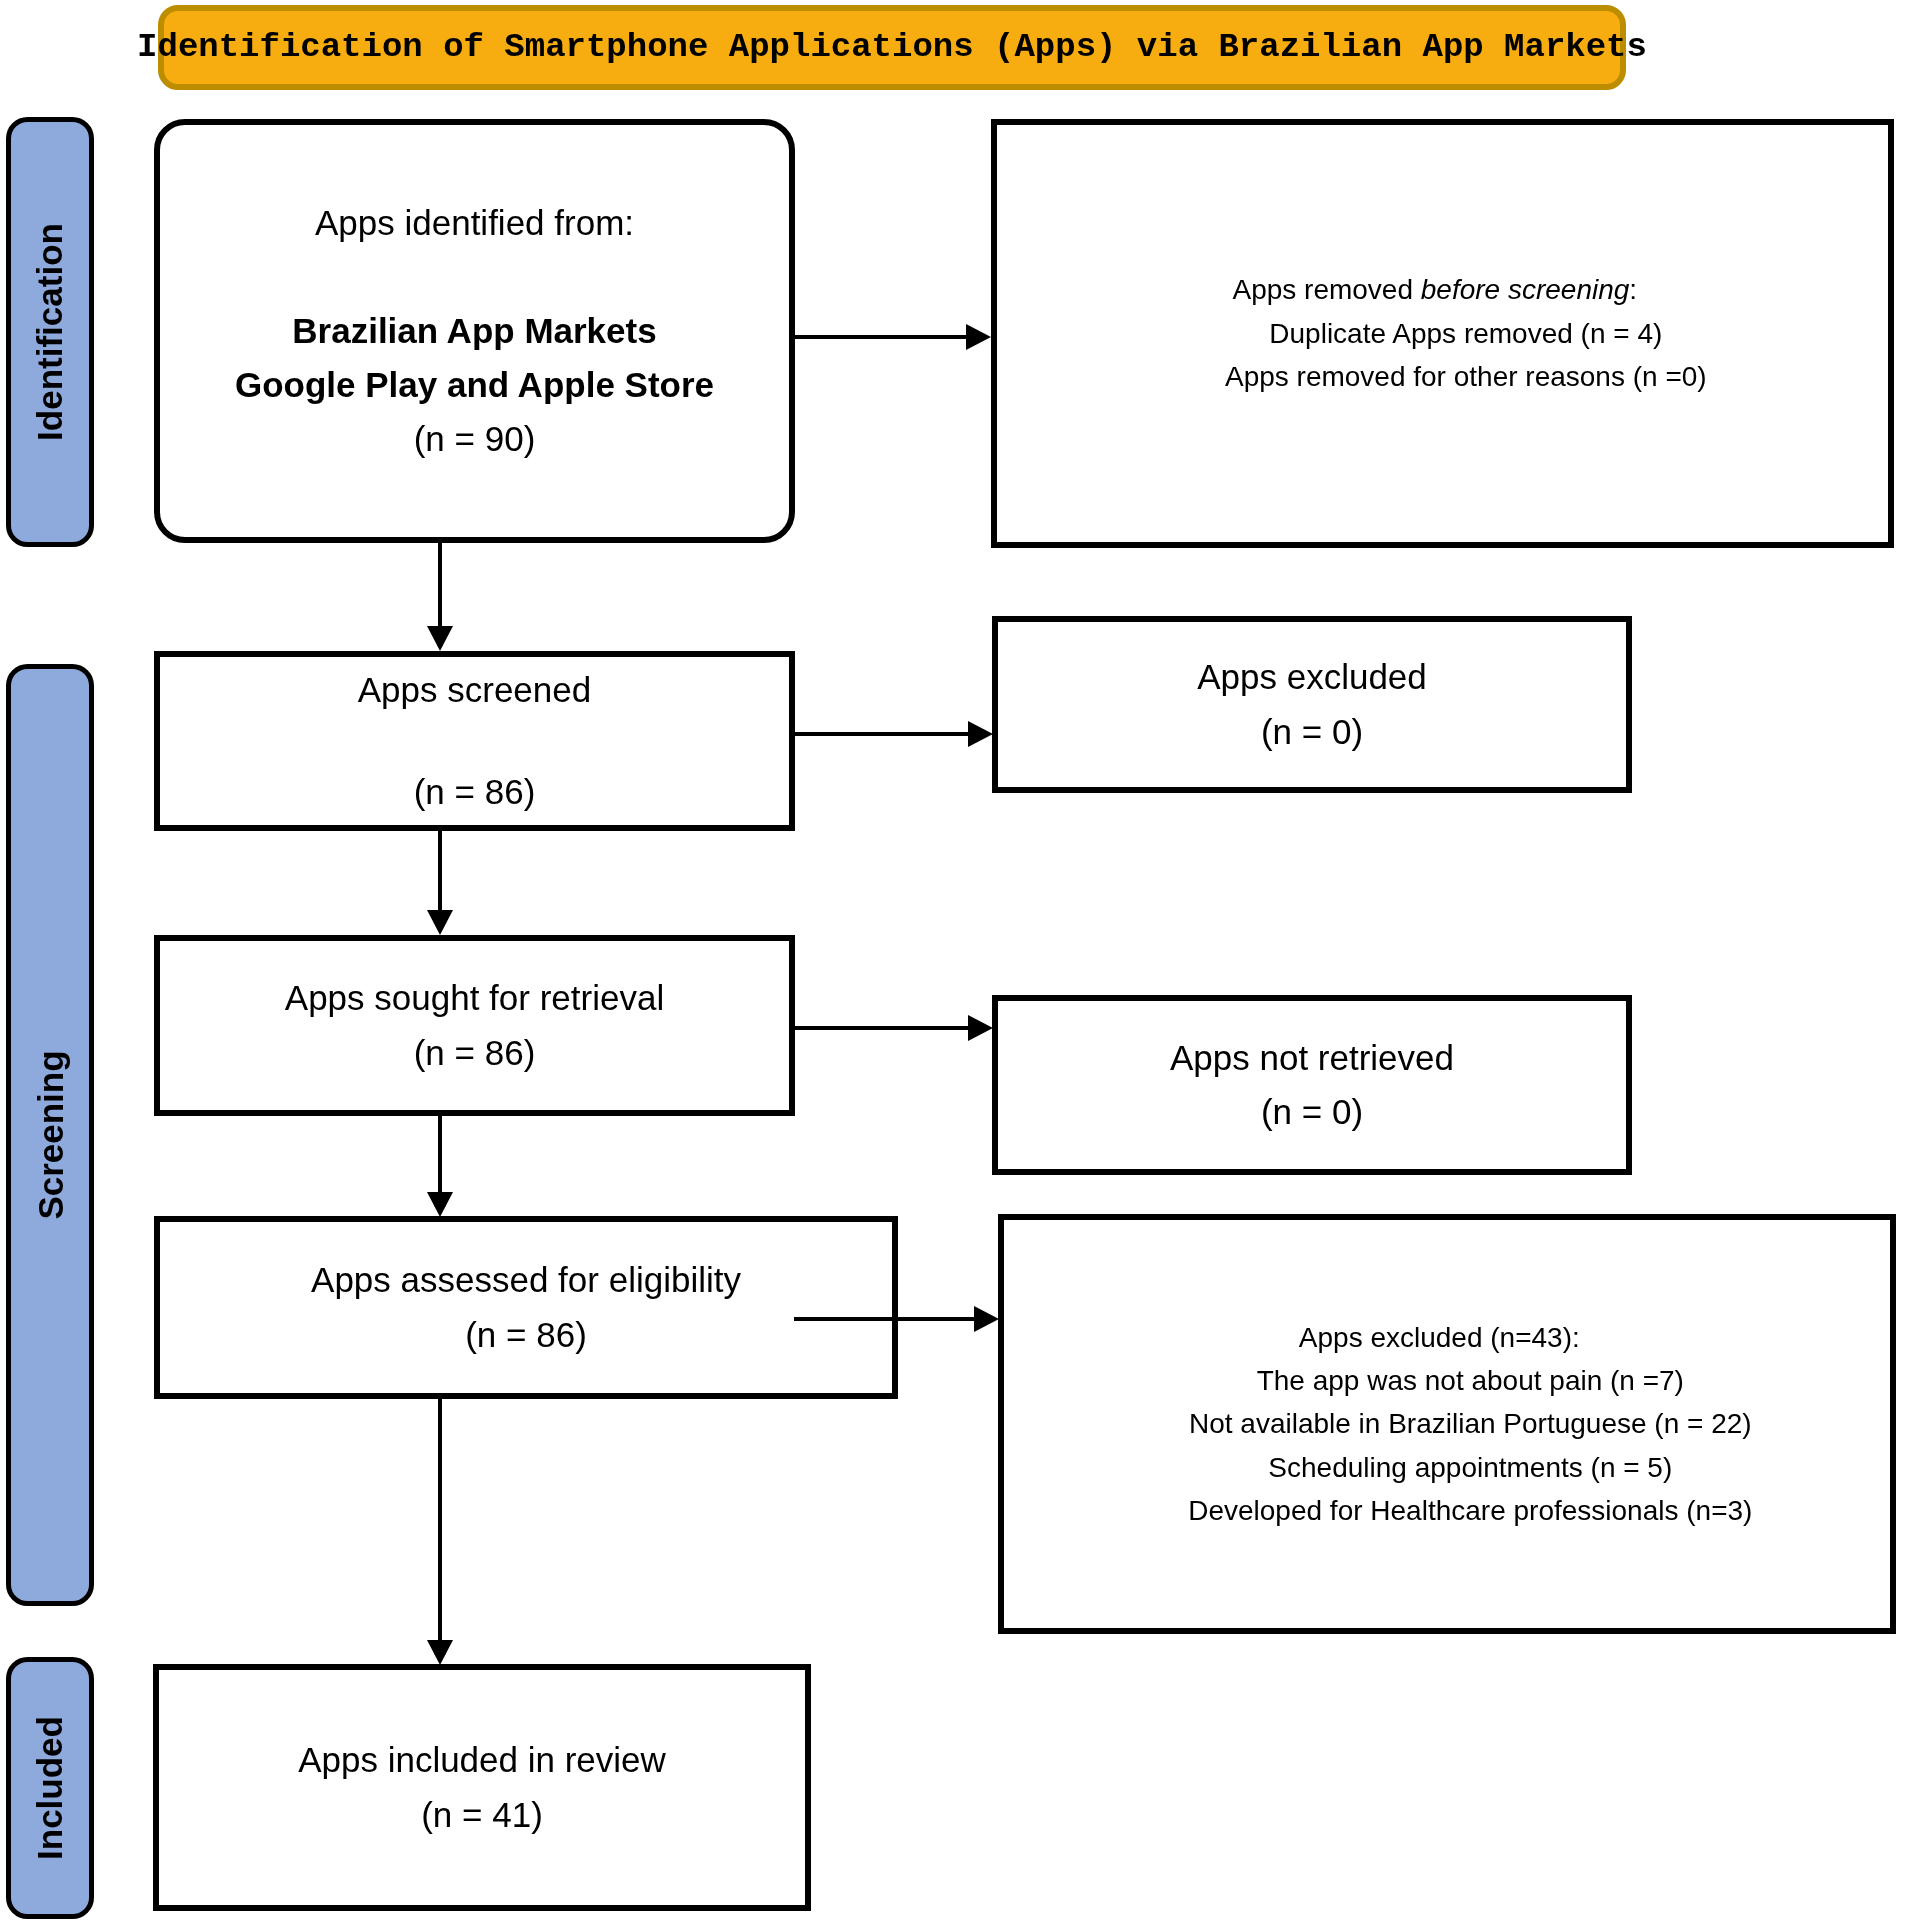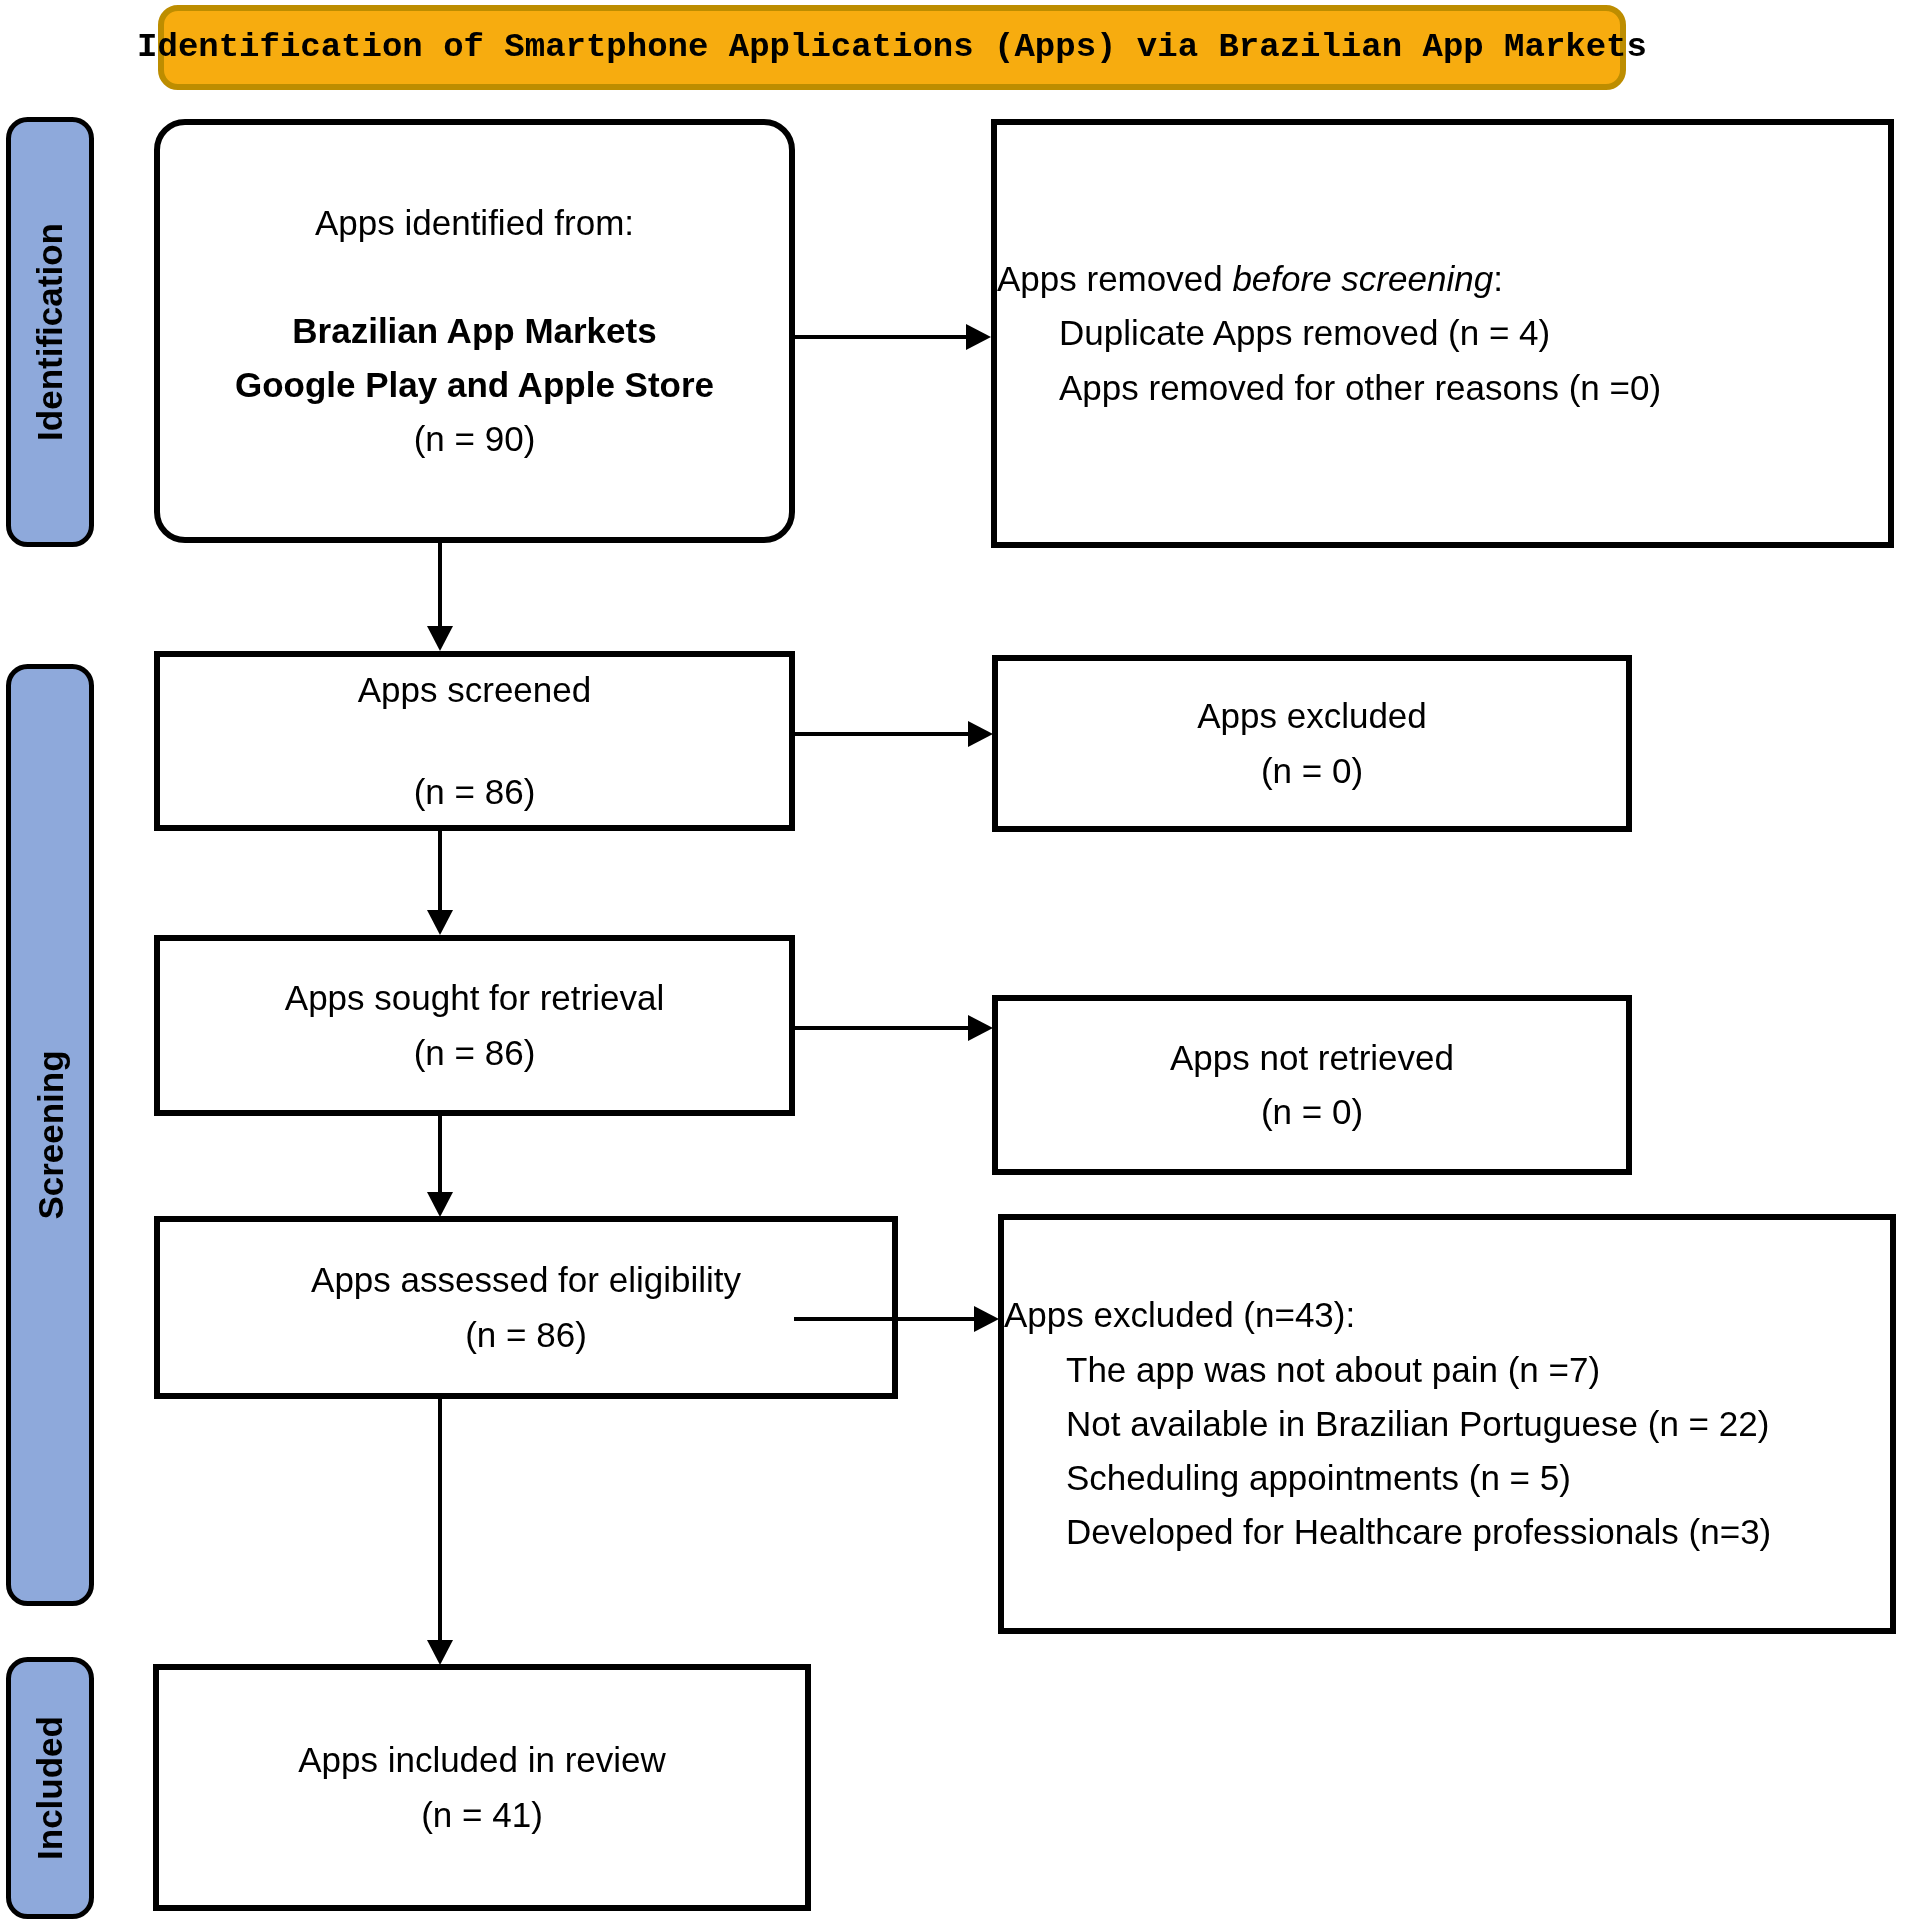--- a/index.html
+++ b/index.html
@@ -37,29 +37,29 @@
   #stage-included{top:1657px;height:262px;}
   
   .fbox{
     position:absolute;background:#FFFFFF;border:6.2px solid #000;box-sizing:border-box;
     display:flex;flex-direction:column;align-items:center;justify-content:center;
     text-align:center;font-size:35px;line-height:1.55;
   }
   .fbox .bold{font-weight:bold;}
   .fbox .gap{display:block;height:54px;}
   .fbox.leftalign{
-    align-items:flex-start;text-align:left;font-size:35px;
+    align-items:center;text-align:left;font-size:28px;
     padding-right:15.4px;
   }
   .fbox.leftalign .item{padding-left:62px;white-space:nowrap;}
   .fbox.leftalign .hdr{white-space:nowrap;}
   #box-identified{left:154px;top:119px;width:641px;height:424px;border-radius:31px;}
   #box-removed{left:991px;top:119px;width:903px;height:429px;}
   #box-screened{left:154px;top:651px;width:641px;height:180px;gap:48px;}
-  #box-excluded-screening{left:992px;top:655px;width:640px;height:177px;}
+  #box-excluded-screening{left:992px;top:616px;width:640px;height:177px;}
   #box-sought{left:154px;top:935px;width:641px;height:181px;}
   #box-not-retrieved{left:992px;top:995px;width:640px;height:180px;align-items:center;}
   #box-assessed{left:154px;top:1216px;width:744px;height:183px;}
   #box-excluded-eligibility{left:998px;top:1214px;width:898px;height:420px;}
   #box-included{left:153px;top:1664px;width:658px;height:247px;}
   
   .varrow{position:absolute;width:3.9px;background:var(--line-color);}
   .varrow::after{
     content:"";position:absolute;left:50%;transform:translateX(-50%);
     bottom:-25px;border-left:13px solid transparent;border-right:13px solid transparent;

